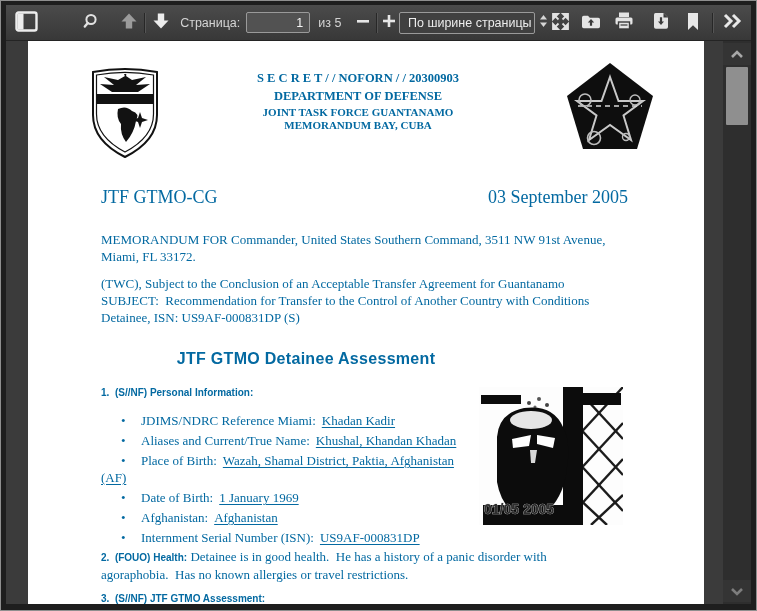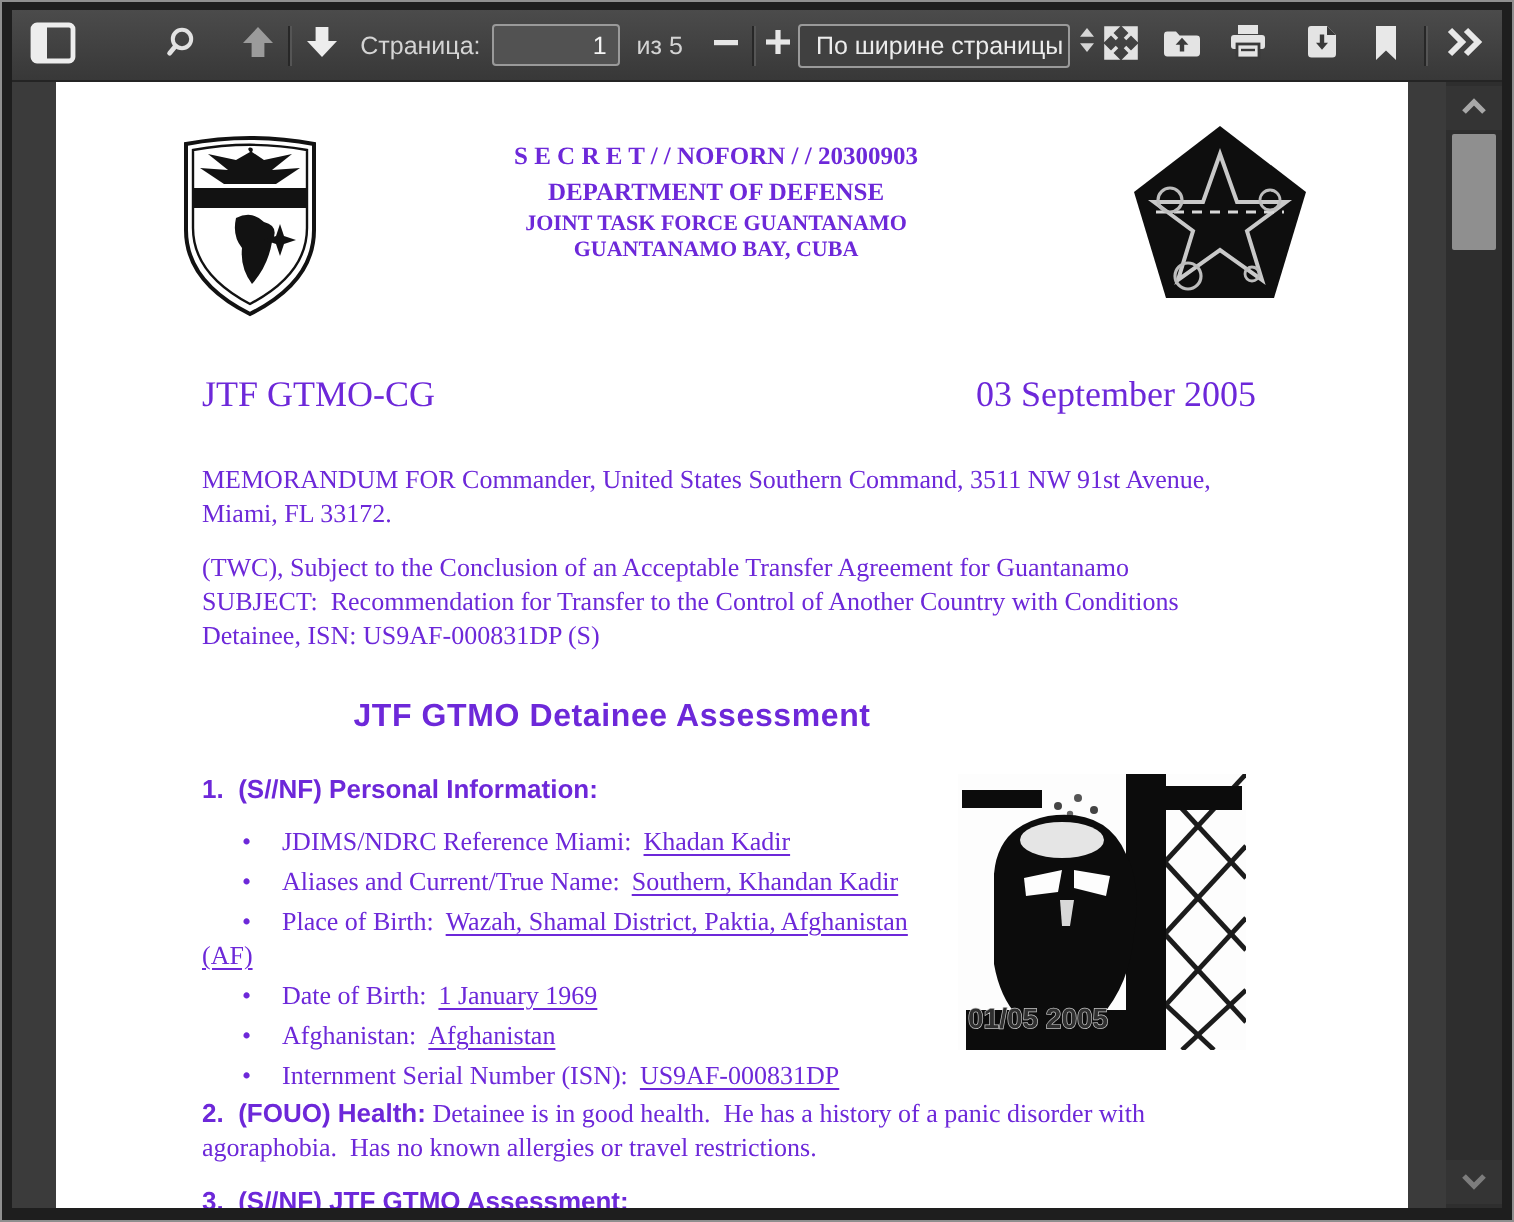--- a/index.html
+++ b/index.html
@@ -28,40 +28,40 @@
   }
   .zoom-box{
     width:152px;height:22px;border:1px solid #9a9a9a;border-radius:2px;
     background:#404040;color:#ececec;font-size:12.5px;display:flex;
     align-items:center;padding:0 8px;white-space:nowrap;overflow:hidden;cursor:pointer;
   }
   
   .viewport{position:relative;height:563px;background:#3b3b3b;overflow:hidden;}
   .page{
     position:absolute;left:22px;top:0;width:676px;height:563px;background:#ffffff;
-    color:#6d28d9;font-family:"Liberation Serif",serif;overflow:hidden;
+    color:#0369a1;font-family:"Liberation Serif",serif;overflow:hidden;
   }
   
   .scrollbar{position:absolute;right:0;top:0;width:28px;height:100%;background:#2e2e2e;}
   .sb-btn{position:absolute;left:0;width:28px;height:22px;display:flex;align-items:center;justify-content:center;background:#343434;cursor:pointer;}
   .sb-btn.up{top:2px;}
   .sb-btn.down{bottom:2px;}
   .sb-thumb{position:absolute;left:3px;top:26px;width:22px;height:58px;background:#8f8f8f;border-radius:1px;cursor:pointer;}
   
   .abs{position:absolute;}
   .serif{font-family:"Liberation Serif",serif;}
   .sans-b{font-family:"Liberation Sans",sans-serif;font-weight:700;}
   .hdr-center{left:150px;top:30px;width:360px;text-align:center;font-weight:700;}
   .hdr-l1{font-size:12.5px;margin-bottom:3px;}
   .hdr-l2{font-size:12.5px;margin-bottom:2px;text-align:center;}
   .hdr-sm{font-size:11px;margin-bottom:1px;}
   .office-row{left:73px;top:146px;width:527px;display:flex;justify-content:space-between;font-size:18px;}
   .para{left:73px;width:532px;font-size:13px;line-height:17px;}
   .doc-title{left:0;top:309px;width:556px;text-align:center;font-size:16px;letter-spacing:.3px;}
-  .sec-head{font-size:13px;}
+  .sec-head{font-size:10px;}
   .bullets{left:73px;top:371px;width:520px;font-size:13px;line-height:17px;}
   .bl{margin-bottom:3px;}
   .dot{display:inline-block;margin-left:20px;width:20px;}
   .dot::before{content:"\2022";}
   .val{margin-left:6px;}
   .u{text-decoration:underline;text-underline-offset:2px;}
   .val2{display:block;}
   .underlined-head{text-decoration:underline;text-underline-offset:2px;}
   .photo{left:451px;top:346px;width:144px;height:138px;}
 </style>
@@ -217,21 +217,21 @@
           <rect x="10" y="31" width="56" height="10" fill="#121212"></rect>
           <path d="M31 46 Q39 42 45 48 Q53 50 49 58 Q47 70 39 79 Q33 71 34 61 Q29 55 31 46 Z" fill="#121212"></path>
           <path d="M53 49 L55 55 L61 57 L55 59 L53 65 L51 59 L45 57 L51 55 Z" fill="#121212"></path>
         </svg>
       </div>
 
       <div class="abs hdr-center serif">
         <div class="hdr-l1">S E C R E T / / NOFORN / / 20300903</div>
         <div class="hdr-l2">DEPARTMENT OF DEFENSE</div>
         <div class="hdr-sm">JOINT TASK FORCE GUANTANAMO</div>
-        <div class="hdr-sm">GUANTANAMO BAY, CUBA</div>
+        <div class="hdr-sm">MEMORANDUM BAY, CUBA</div>
       </div>
 
       <div class="abs" style="left:536px;top:18px;">
         <svg width="92" height="102" viewBox="0 0 92 102">
           <path d="M46 4 L89 37 L73 90 L19 90 L3 37 Z" fill="#0e0e0e"></path>
           <path d="M46 18 L54.5 42 L79 42 L59.5 56.5 L67 81 L46 66 L25 81 L32.5 56.5 L13 42 L37.5 42 Z" fill="none" stroke="#c9c9c9" stroke-width="2"></path>
           <line x1="14" y1="47" x2="78" y2="47" stroke="#d8d8d8" stroke-width="1.6" stroke-dasharray="5 4"></line>
           <circle cx="21" cy="41" r="6" fill="none" stroke="#bdbdbd" stroke-width="1.6"></circle>
           <circle cx="71" cy="41" r="5" fill="none" stroke="#bdbdbd" stroke-width="1.4"></circle>
           <circle cx="30" cy="79" r="6.5" fill="none" stroke="#bdbdbd" stroke-width="1.6"></circle>
@@ -257,21 +257,21 @@
 
       <div class="abs doc-title sans-b">JTF GTMO Detainee Assessment</div>
 
       <div class="abs sans-b sec-head" style="left:73px;top:346px;">1.&nbsp; (S//NF) Personal Information:</div>
 
       <div class="abs bullets serif">
         <div class="bl">
           <span class="dot"></span><span>JDIMS/NDRC Reference Miami:</span><span class="u val">Khadan Kadir</span>
         </div>
         <div class="bl">
-          <span class="dot"></span><span>Aliases and Current/True Name:</span><span class="u val">Southern, Khandan Kadir</span>
+          <span class="dot"></span><span>Aliases and Current/True Name:</span><span class="u val">Khushal, Khandan Khadan</span>
         </div>
         <div class="bl">
           <span class="dot"></span><span>Place of Birth:</span><span class="u val">Wazah, Shamal District, Paktia, Afghanistan</span><span class="u val2">(AF)</span>
         </div>
         <div class="bl">
           <span class="dot"></span><span>Date of Birth:</span><span class="u val">1 January 1969</span>
         </div>
         <div class="bl">
           <span class="dot"></span><span>Afghanistan:</span><span class="u val">Afghanistan</span>
         </div>

